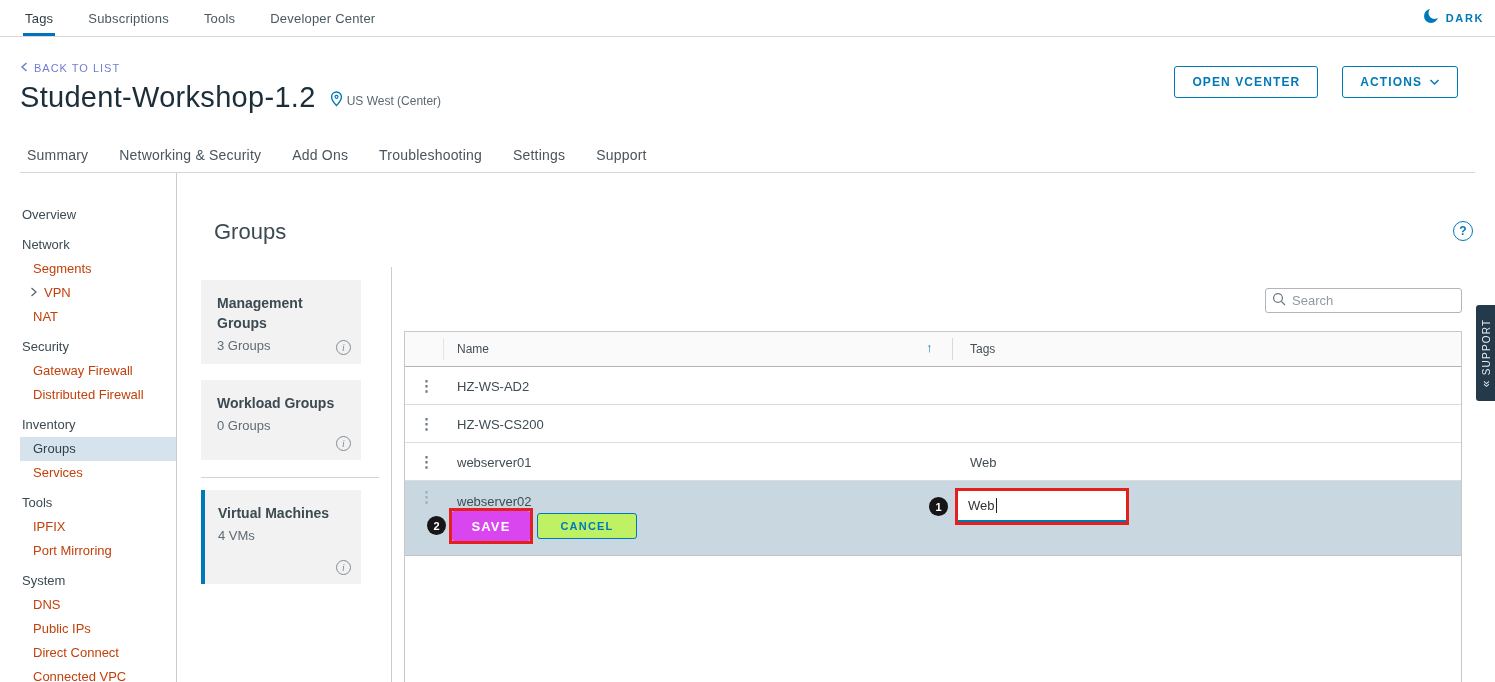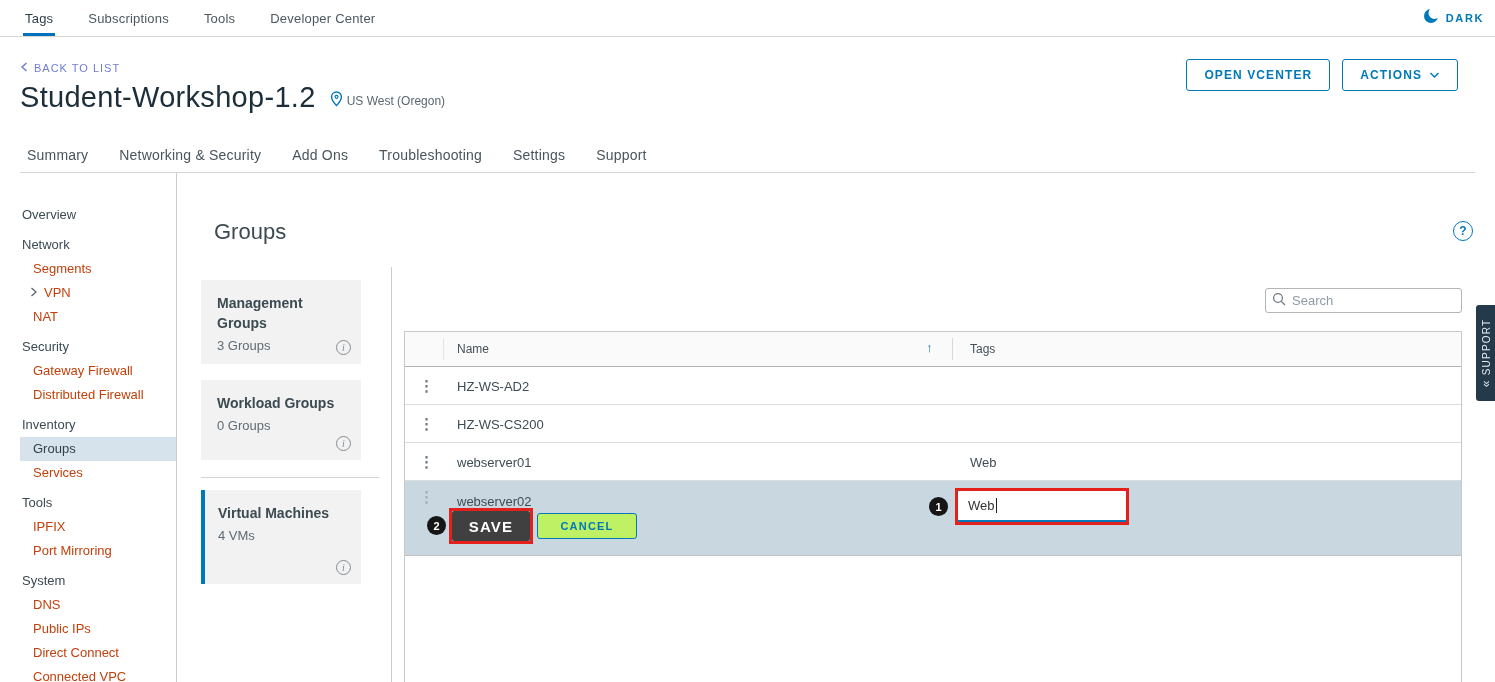--- a/index.html
+++ b/index.html
@@ -13,21 +13,21 @@
   .topnav-item.active { color:#2f3d47; border-bottom-color:#0272bd; }
   .theme-toggle { margin-left:auto; margin-right:11px; display:flex; align-items:center; gap:7px; cursor:pointer; }
   .theme-toggle .dark-label { font-size:11px; font-weight:bold; letter-spacing:1.6px; color:#0079b8; }
 
   
   .page-head { position:relative; padding:21px 0 0 20px; height:98px; }
   .back-link { display:inline-flex; align-items:center; gap:5px; font-size:11px; letter-spacing:1px; color:#717dd3; cursor:pointer; }
   .title-row { display:flex; align-items:baseline; margin-top:5px; }
   .sddc-title { font-size:29px; font-weight:400; letter-spacing:.3px; color:#1c2e3a; }
   .location { display:inline-flex; align-items:center; gap:4px; margin-left:14px; font-size:12px; color:#5b6770; }
-  .head-buttons { position:absolute; top:22px; right:37px; display:flex; gap:12px; }
+  .head-buttons { position:absolute; top:29px; right:37px; display:flex; gap:24px; }
   .btn-outline { height:32px; padding:0 17px; background:#fff; border:1px solid #0079b8; border-radius:3px; color:#0079b8; font-size:12px; font-weight:bold; letter-spacing:1.1px; display:inline-flex; align-items:center; gap:7px; cursor:pointer; font-family:inherit; }
 
   
   .tabs { display:flex; gap:31px; margin:12px 20px 0 20px; padding-left:7px; border-bottom:1px solid #d6d6d6; }
   .tab { font-size:14px; color:#4a545c; padding-bottom:9px; cursor:pointer; letter-spacing:.2px; }
 
   
   .content { display:flex; height:521px; }
   .sidebar { width:177px; border-right:1px solid #ccc; padding-top:30px; flex:0 0 177px; }
   .side-item { height:24px; line-height:24px; margin-left:20px; padding-left:13px; font-size:13px; color:#c2410c; cursor:pointer; white-space:nowrap; }
@@ -79,21 +79,21 @@
   .badge { position:absolute; width:19px; height:19px; border-radius:50%; background:#161616; color:#fff; font-size:11px; font-weight:bold; display:flex; align-items:center; justify-content:center; z-index:3; }
   .badge-1 { left:524px; top:16px; }
   .badge-2 { left:22px; top:35px; }
   .anno-box { position:absolute; border:3px solid #e3201b; z-index:2; }
   .anno-box-input { left:550px; top:7px; width:174px; height:37px; }
   .anno-box-save { left:44px; top:27px; width:84px; height:36px; }
 
   .tags-input { width:168px; height:31px; background:#fff; border-bottom:2px solid #0079b8; display:flex; align-items:center; padding-left:10px; font-size:13px; color:#333; cursor:text; }
   .caret { display:inline-block; width:1px; height:15px; background:#222; margin-left:1px; }
 
-  .save-btn { width:78px; height:30px; background:#404040; border:none; border-radius:2px; color:#fff; font-size:15px; font-weight:bold; letter-spacing:1.2px; cursor:pointer; font-family:inherit; }
+  .save-btn { width:78px; height:30px; background:#d946ef; border:none; border-radius:2px; color:#fff; font-size:13px; font-weight:bold; letter-spacing:1.2px; cursor:pointer; font-family:inherit; }
   .cancel-btn { position:absolute; left:132px; top:32px; width:100px; height:26px; background:#bef264; border:1px solid #0079b8; border-radius:3px; color:#0079b8; font-size:11px; font-weight:bold; letter-spacing:1.2px; cursor:pointer; font-family:inherit; }
 
   
   .support-tab { position:absolute; top:305px; right:0; width:19px; height:96px; background:#243a4a; border-radius:3px 0 0 3px; cursor:pointer; display:flex; align-items:center; justify-content:center; }
   .support-inner { writing-mode:vertical-rl; transform:rotate(180deg); display:flex; align-items:center; gap:5px; color:#e6ebee; font-size:10px; letter-spacing:1.2px; }
   .support-inner .chev { font-size:12px; letter-spacing:0; }
 </style>
 </head>
 <body>
 
@@ -126,21 +126,21 @@
     </a>
     <div class="title-row">
       <h1 class="sddc-title">Student-Workshop-1.2</h1>
       <span class="location">
         <span>
           <svg width="13" height="16" viewBox="0 0 13 16">
               <path d="M6.5 1 C3.6 1 1.6 3.2 1.6 5.9 c0 3.4 4.9 8.6 4.9 8.6 s4.9 -5.2 4.9 -8.6 C11.4 3.2 9.4 1 6.5 1 z" fill="none" stroke="#0079b8" stroke-width="1.4"></path>
               <circle cx="6.5" cy="5.8" r="1.5" fill="none" stroke="#0079b8" stroke-width="1.2"></circle>
             </svg>
         </span>
-        <span>US West (Oregon)</span>
+        <span>US West (Center)</span>
       </span>
     </div>
     <div class="head-buttons">
       <button class="btn-outline">OPEN VCENTER</button>
       <button class="btn-outline">
         <span>ACTIONS</span>
         <span>
           <svg width="11" height="8" viewBox="0 0 11 8">
               <polyline points="1.5,2 5.5,6 9.5,2" fill="none" stroke="#0079b8" stroke-width="1.5"></polyline>
             </svg>

